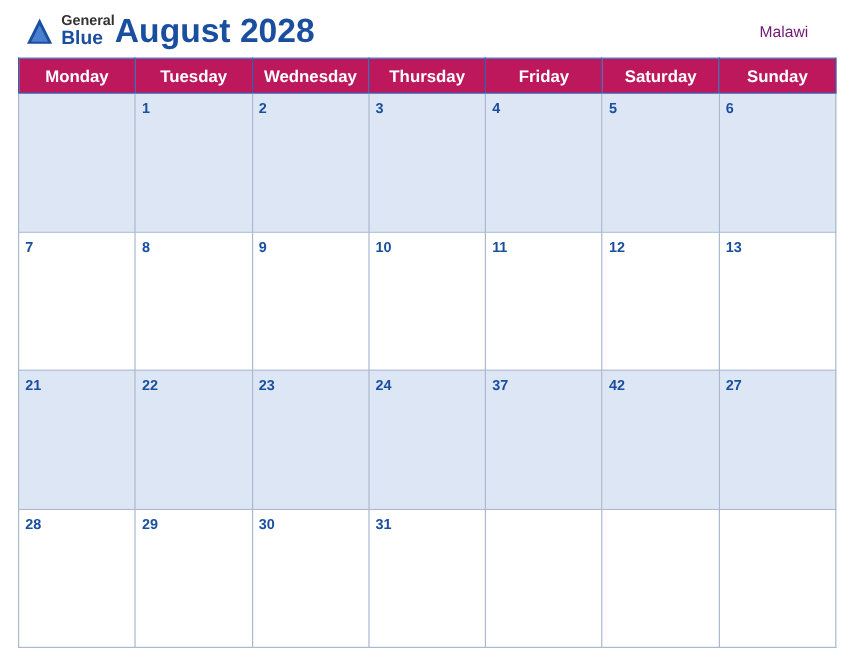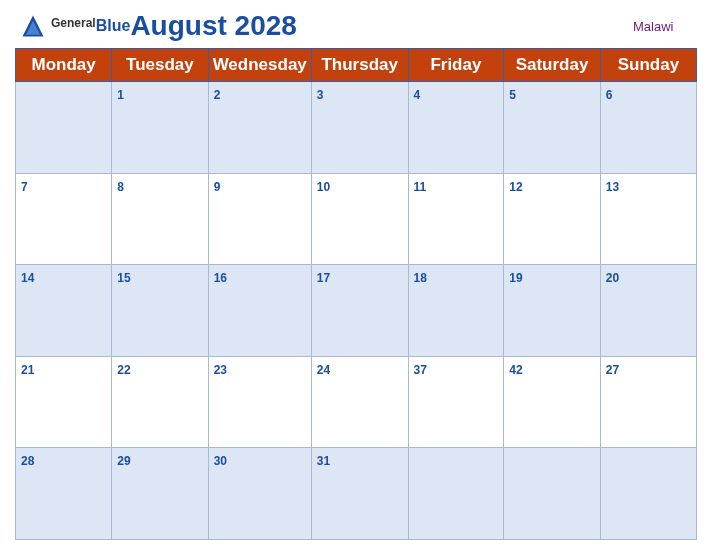--- a/index.html
+++ b/index.html
@@ -24,21 +24,21 @@
     }
 
     .logo-area {
       display: flex;
       align-items: center;
       gap: 4px;
     }
 
     .logo-text {
       display: flex;
-      flex-direction: row;
+      flex-direction: column;
       line-height: 1.1;
     }
 
     .logo-general {
       font-size: 12px;
       font-weight: bold;
       color: #333;
     }
 
     .logo-blue {
@@ -66,23 +66,23 @@
       min-width: 60px;
     }
 
     .calendar {
       width: 100%;
       border-collapse: collapse;
       flex: 1;
     }
 
     .calendar thead tr th {
-      background-color: #c2410c;
+      background-color: #be185d;
       color: #fff;
-      font-size: 17px;
+      font-size: 14px;
       font-weight: bold;
       text-align: center;
       padding: 6px 4px;
       border: 1px solid #3060b0;
     }
 
     .calendar tbody tr td {
       border: 1px solid #aab8d0;
       vertical-align: top;
       width: calc(100% / 7);
@@ -147,29 +147,20 @@
       <tr>
         <td><span class="day-num">7</span></td>
         <td><span class="day-num">8</span></td>
         <td><span class="day-num">9</span></td>
         <td><span class="day-num">10</span></td>
         <td><span class="day-num">11</span></td>
         <td><span class="day-num">12</span></td>
         <td><span class="day-num">13</span></td>
       </tr>
       <tr>
-        <td><span class="day-num">14</span></td>
-        <td><span class="day-num">15</span></td>
-        <td><span class="day-num">16</span></td>
-        <td><span class="day-num">17</span></td>
-        <td><span class="day-num">18</span></td>
-        <td><span class="day-num">19</span></td>
-        <td><span class="day-num">20</span></td>
-      </tr>
-      <tr>
         <td><span class="day-num">21</span></td>
         <td><span class="day-num">22</span></td>
         <td><span class="day-num">23</span></td>
         <td><span class="day-num">24</span></td>
         <td><span class="day-num">37</span></td>
         <td><span class="day-num">42</span></td>
         <td><span class="day-num">27</span></td>
       </tr>
       <tr>
         <td><span class="day-num">28</span></td>

